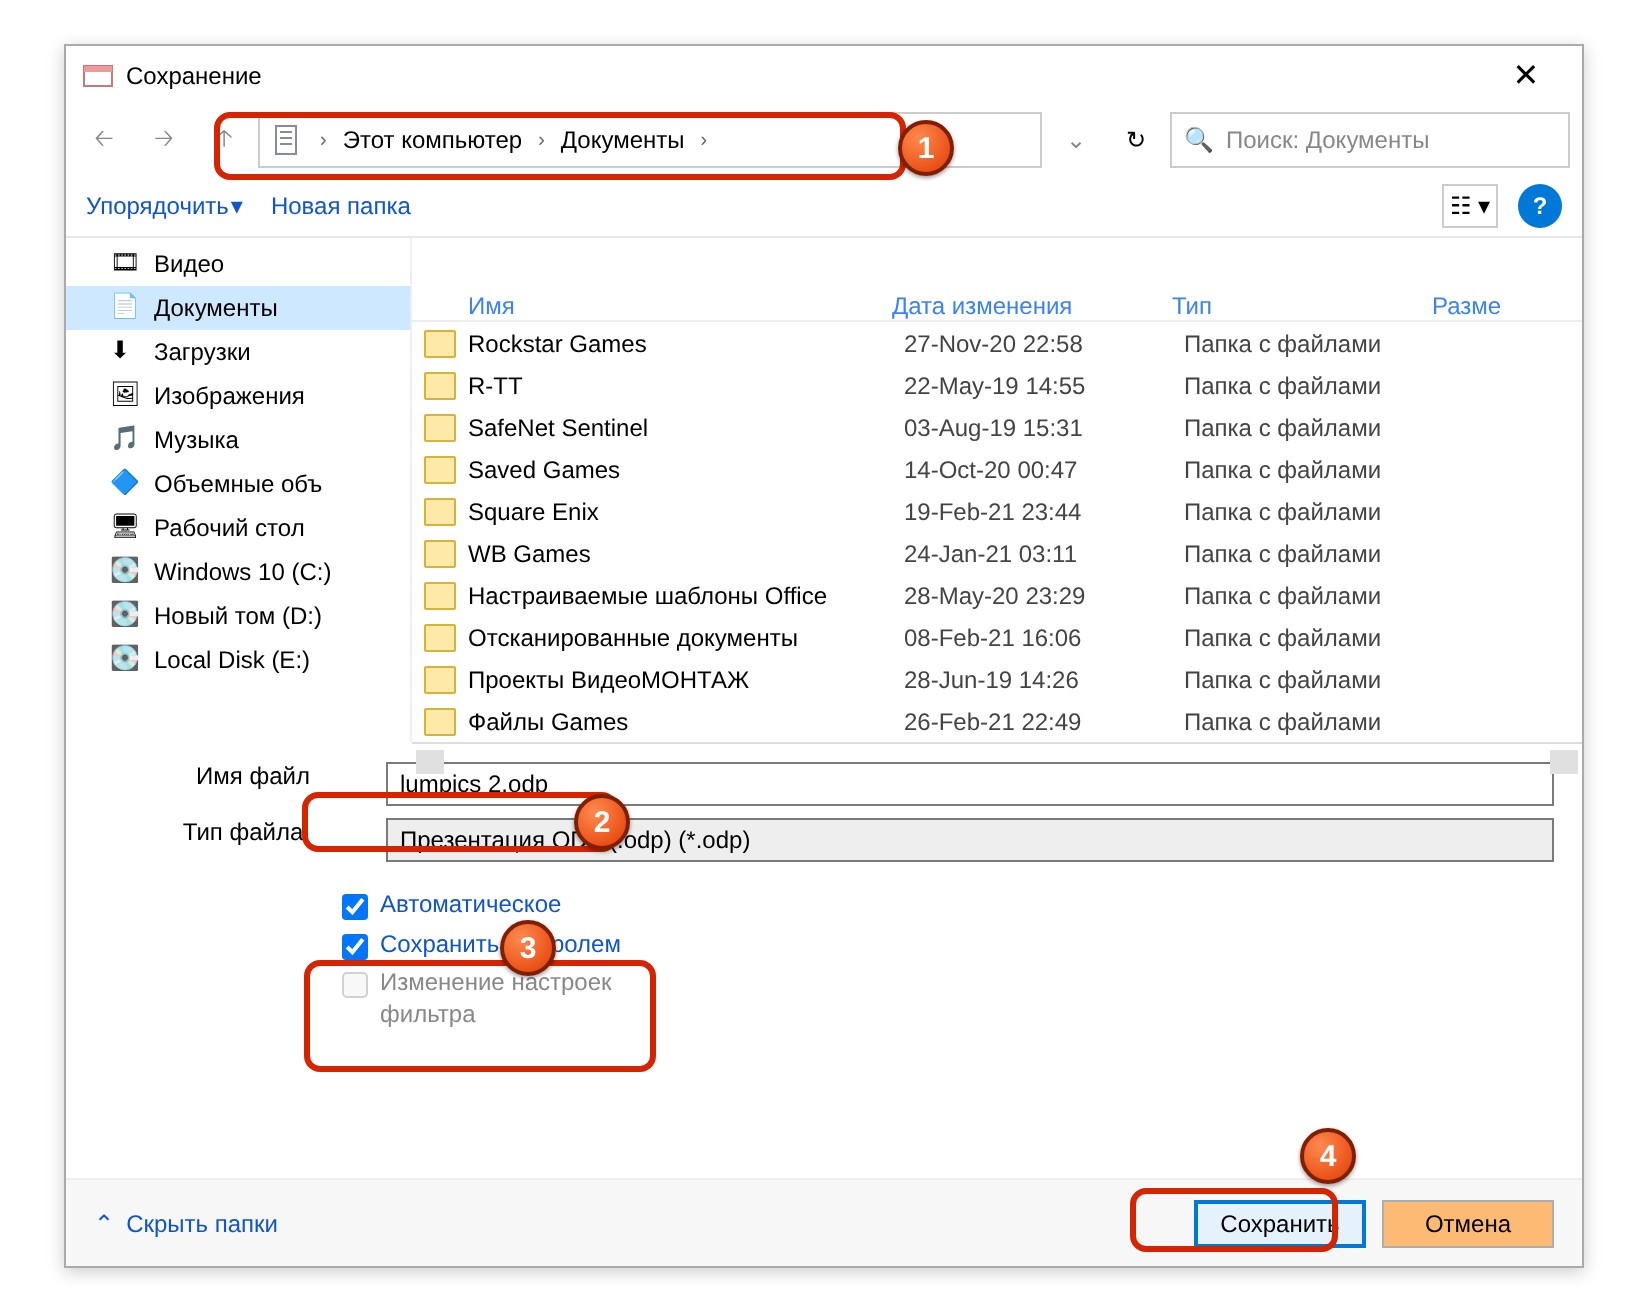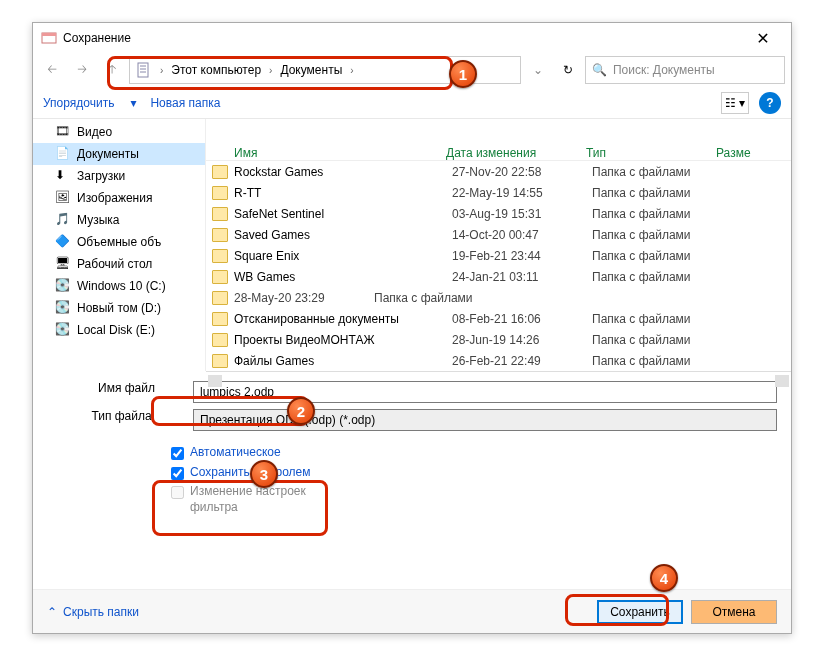--- a/index.html
+++ b/index.html
@@ -14,33 +14,33 @@
 
 .navbar { height: 34px; display: flex; align-items: center; padding: 0 6px; gap: 4px; }
 .navbtn { width: 26px; height: 26px; display: flex; align-items: center; justify-content: center; color: #888; }
 .navbtn.enabled { color: #000; }
 .addressbar { flex: 1; height: 28px; border: 1px solid #ccc; display: flex; align-items: center; padding: 0 6px; gap: 6px; }
 .crumb-icon { width: 16px; height: 16px; display: inline-block; }
 .chev { color: #666; font-size: 10px; padding: 0 2px; }
 .searchbox { width: 200px; height: 28px; border: 1px solid #ccc; display: flex; align-items: center; padding: 0 6px; color: #888; gap: 6px; }
 
 .toolbar { height: 32px; display: flex; align-items: center; padding: 0 10px; gap: 14px; border-bottom: 1px solid #e8e8e8; }
-.toolbtn { display: flex; align-items: flex-start; gap: 16px; color: #15c; cursor: pointer; }
+.toolbtn { display: flex; align-items: flex-start; gap: 1px; color: #15c; cursor: pointer; }
 .toolbar-right { flex: 1; display: flex; justify-content: flex-end; align-items: center; gap: 10px; }
 .viewbtn { width: 28px; height: 22px; border: 1px solid #ccc; display: flex; align-items: center; justify-content: center; }
 .helpbtn { width: 22px; height: 22px; border-radius: 50%; background: #0078d7; color: #fff; display: flex; align-items: center; justify-content: center; font-weight: bold; }
 
 .body { display: flex; height: 252px; }
 .sidebar { width: 172px; overflow: hidden; padding: 2px 0; }
 .sb-item { display: flex; align-items: center; height: 22px; padding-left: 22px; gap: 6px; cursor: pointer; white-space: nowrap; }
 .sb-item.selected { background: #cde8ff; }
 .sb-icon { width: 16px; height: 16px; display: inline-block; flex-shrink: 0; }
 
 .filepane { flex: 1; display: flex; flex-direction: column; border-left: 1px solid #eee; }
-.fp-header { display: flex; height: 24px; align-items: center; border-bottom: 1px solid #eee; color: #15803d; margin-top: 27px; }
+.fp-header { display: flex; height: 24px; align-items: center; border-bottom: 1px solid #eee; color: #3b82f6; margin-top: 27px; }
 .fp-col-name { width: 240px; padding-left: 28px; }
 .fp-col-date { width: 140px; }
 .fp-col-type { width: 130px; }
 .fp-col-size { flex: 1; }
 .fp-row { display: flex; height: 21px; align-items: center; }
 .fp-row .folder-ico { width: 16px; height: 14px; background: #ffe9a8; border: 1px solid #d9b23c; margin: 0 6px; border-radius: 1px; }
 .fp-row .nm { width: 218px; white-space: nowrap; overflow: hidden; }
 .fp-row .dt { width: 140px; color: #444; }
 .fp-row .tp { width: 130px; color: #444; }
 .fp-scroll { height: 18px; background: #f0f0f0; border-top: 1px solid #ddd; position: relative; }
@@ -210,20 +210,21 @@
             <span class="tp">Папка с файлами</span>
           </div>
           <div class="fp-row">
             <span class="folder-ico"></span>
             <span class="nm">WB Games</span>
             <span class="dt">24-Jan-21 03:11</span>
             <span class="tp">Папка с файлами</span>
           </div>
           <div class="fp-row">
             <span class="folder-ico"></span>
+            <span class="nm">Настраиваемые шаблоны Office</span>
             <span class="dt">28-May-20 23:29</span>
             <span class="tp">Папка с файлами</span>
           </div>
           <div class="fp-row">
             <span class="folder-ico"></span>
             <span class="nm">Отсканированные документы</span>
             <span class="dt">08-Feb-21 16:06</span>
             <span class="tp">Папка с файлами</span>
           </div>
           <div class="fp-row">

